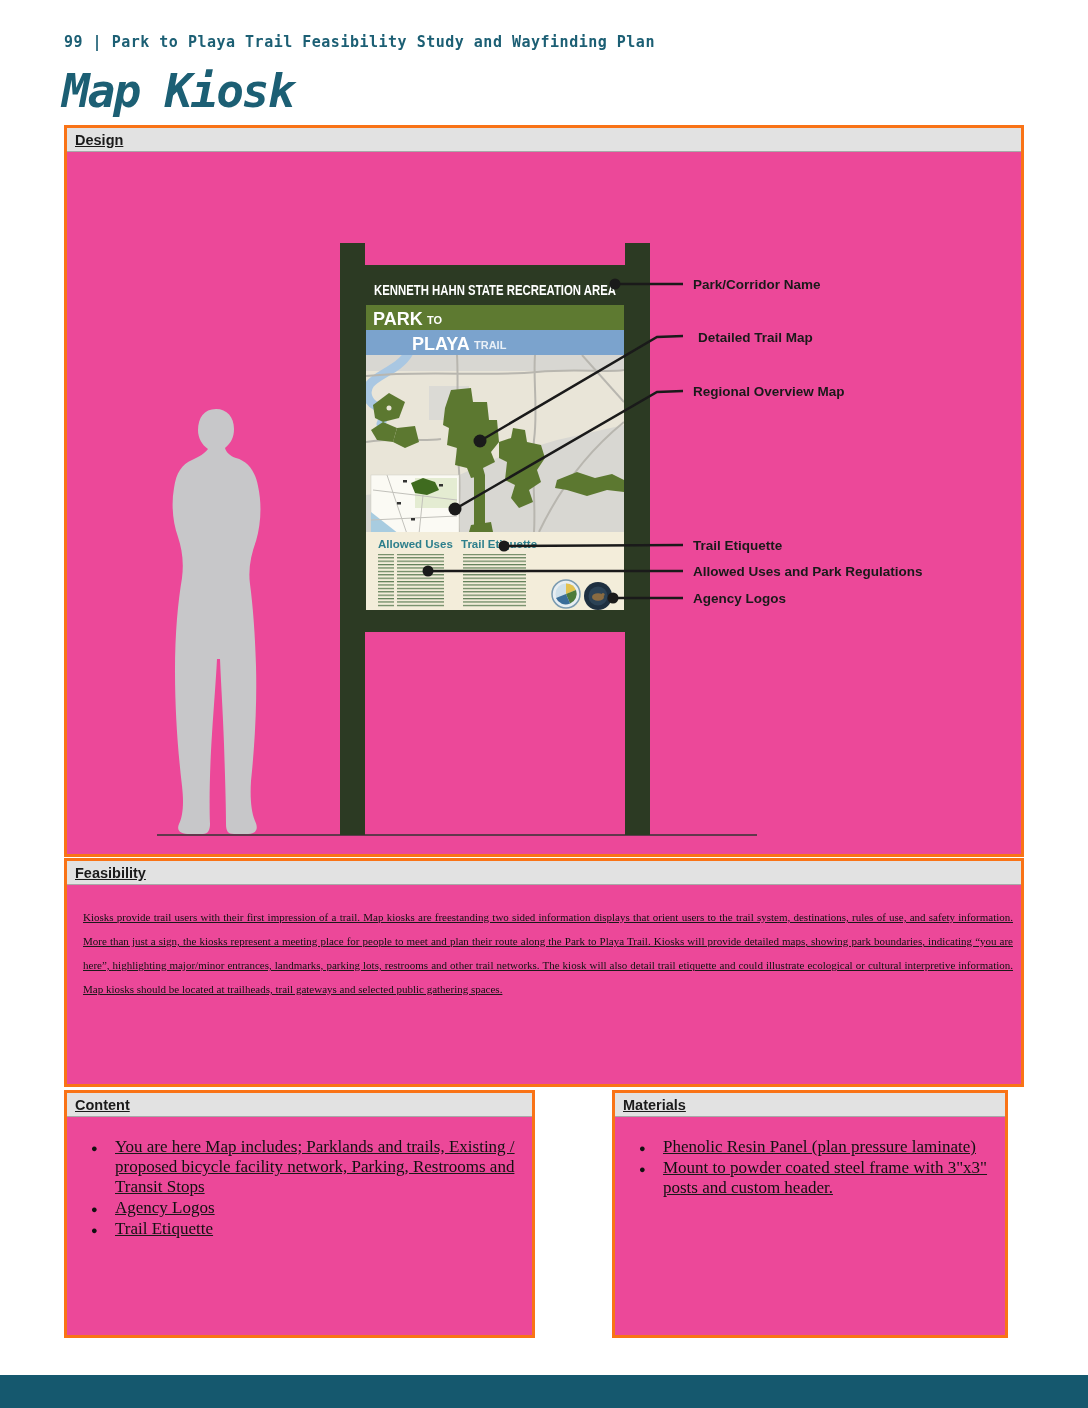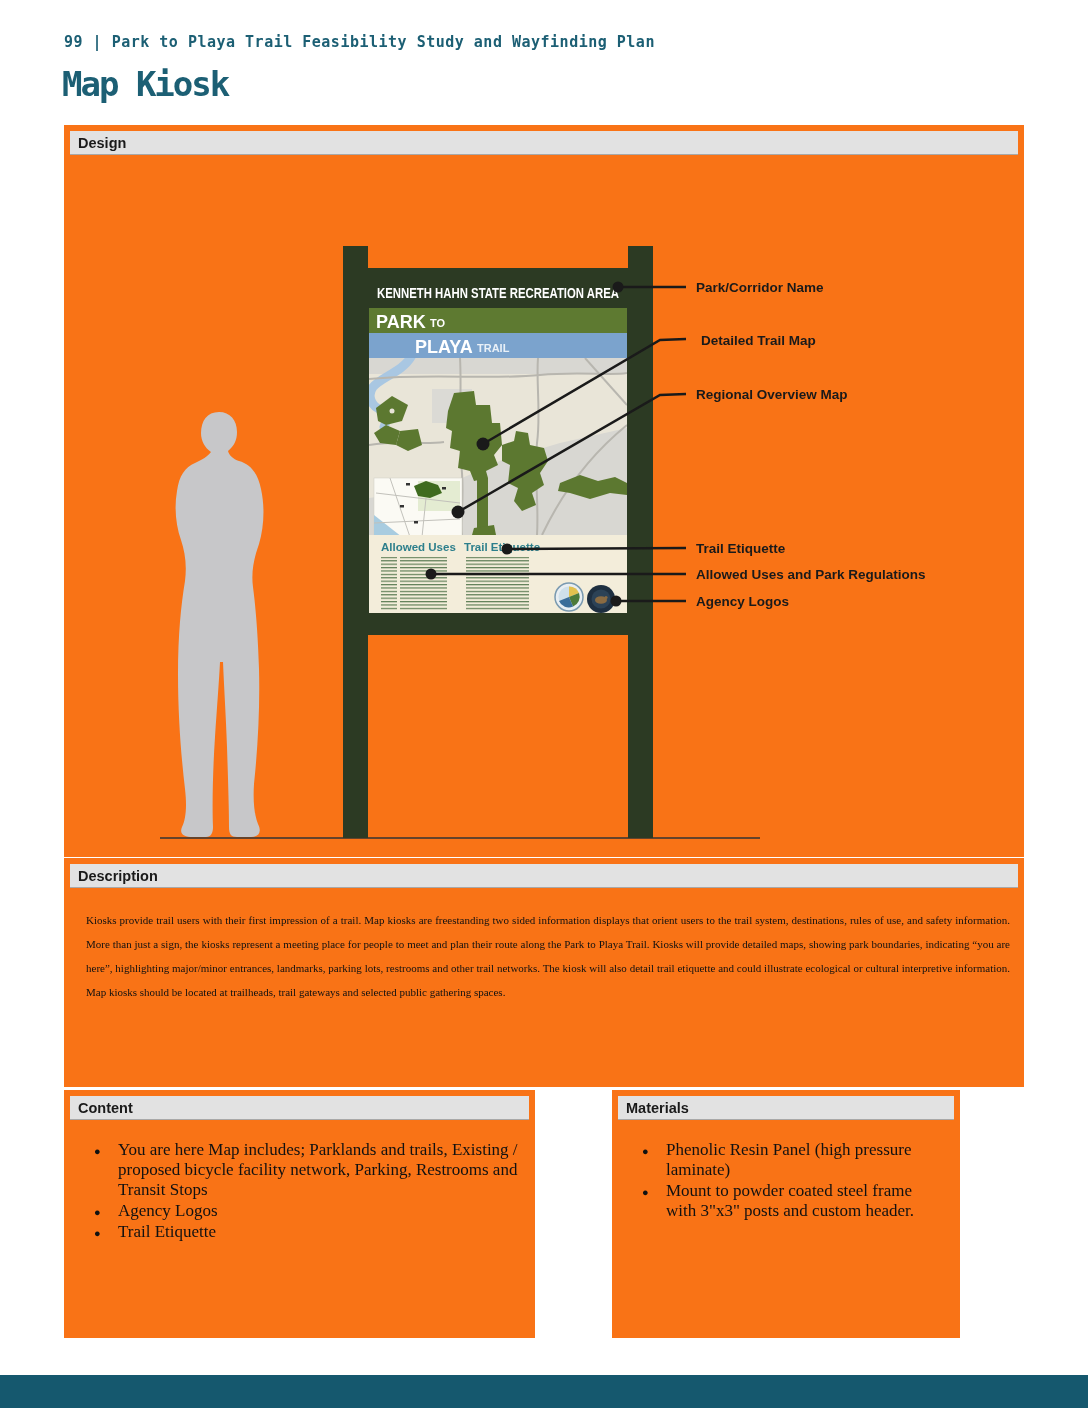--- a/index.html
+++ b/index.html
@@ -12,44 +12,45 @@
   }
   .page-header {
     position: absolute; left: 64px; top: 33px;
     font-family: "DejaVu Sans Mono", monospace;
     font-weight: bold; font-size: 15px; letter-spacing: 0.5px;
     color: #1c5f74;
   }
   .page-title {
     position: absolute; left: 62px; top: 64px;
     font-family: "DejaVu Sans Mono", monospace;
-    font-weight: bold; font-size: 34px; letter-spacing: -2px;
+    font-weight: bold; font-size: 46px; letter-spacing: -2px;
     color: #1c5f74;
+    font-style: italic;
   }
   .box {
     position: absolute; left: 64px; width: 960px;
-    border: 6px solid #f97316; background: #f97316;
+    border: 3px solid #f97316; background: #ec4899; text-decoration: underline;
   }
   .section-header {
     background: #e2e2e2; border-bottom: 1px solid #a8a8a8;
     height: 24px; line-height: 24px; padding-left: 8px;
     font-size: 14.5px; font-weight: bold; color: #1a1a1a;
   }
   .design-box  { top: 125px; height: 732px; }
   .design-body { width: 958px; height: 706px; overflow: hidden; margin-top: 38px; }
   .desc-box    { top: 858px; height: 229px; }
   .desc-body {
     padding: 20px 8px 0 8px;
     font-family: "Liberation Serif", serif;
     font-size: 11px; line-height: 24px; color: #111111;
     text-align: justify;
     margin-left: 8px;
   }
   .content-box   { top: 1090px; width: 471px; height: 248px; }
-  .materials-box { top: 1090px; left: 612px; width: 348px; height: 248px; }
+  .materials-box { top: 1090px; left: 612px; width: 396px; height: 248px; }
   ul.bullets {
     list-style: none;
     padding: 20px 10px 0 24px;
     font-family: "Liberation Serif", serif;
     font-size: 17px; line-height: 20px; color: #111111;
   }
   ul.bullets li { position: relative; padding-left: 24px; margin-bottom: 1px; }
   ul.bullets li::before {
     content: "●"; position: absolute; left: 0; top: 1px;
     font-size: 11px; color: #111111;
@@ -206,36 +207,36 @@
       <text class="callout-label" x="631" y="152">Detailed Trail Map</text>
       <text class="callout-label" x="626" y="206">Regional Overview Map</text>
       <text class="callout-label" x="626" y="360">Trail Etiquette</text>
       <text class="callout-label" x="626" y="386">Allowed Uses and Park Regulations</text>
       <text class="callout-label" x="626" y="413">Agency Logos</text>
     </svg>
   </div>
 </section>
 
 <section class="box desc-box">
-  <div class="section-header">Description</div>
+  <div class="section-header">Feasibility</div>
   <div class="desc-body">
     <p>Kiosks provide trail users with their first impression of a trail. Map kiosks are freestanding two sided information displays that orient users to the trail system, destinations, rules of use, and safety information.  More than just a sign, the kiosks represent a meeting place for people to meet and plan their route along the Park to Playa Trail.  Kiosks will provide detailed maps, showing park boundaries, indicating “you are here”, highlighting major/minor entrances, landmarks, parking lots, restrooms and other trail networks.  The kiosk will also detail trail etiquette and could illustrate ecological or cultural interpretive information. Map kiosks should be located at trailheads, trail gateways and selected public gathering spaces.</p>
   </div>
 </section>
 
 <section class="box content-box">
   <div class="section-header">Content</div>
   <ul class="bullets">
       <li>You are here Map includes; Parklands and trails, Existing / proposed bicycle facility network, Parking, Restrooms and Transit Stops</li>
       <li>Agency Logos</li>
       <li>Trail Etiquette</li>
     </ul>
 </section>
 
 <section class="box materials-box">
   <div class="section-header">Materials</div>
   <ul class="bullets">
-      <li>Phenolic Resin Panel (high pressure laminate)</li>
+      <li>Phenolic Resin Panel (plan pressure laminate)</li>
       <li>Mount to powder coated steel frame with 3"x3" posts and custom header.</li>
     </ul>
 </section>
 
 <div class="footer-bar"></div>
 
 </body></html>

